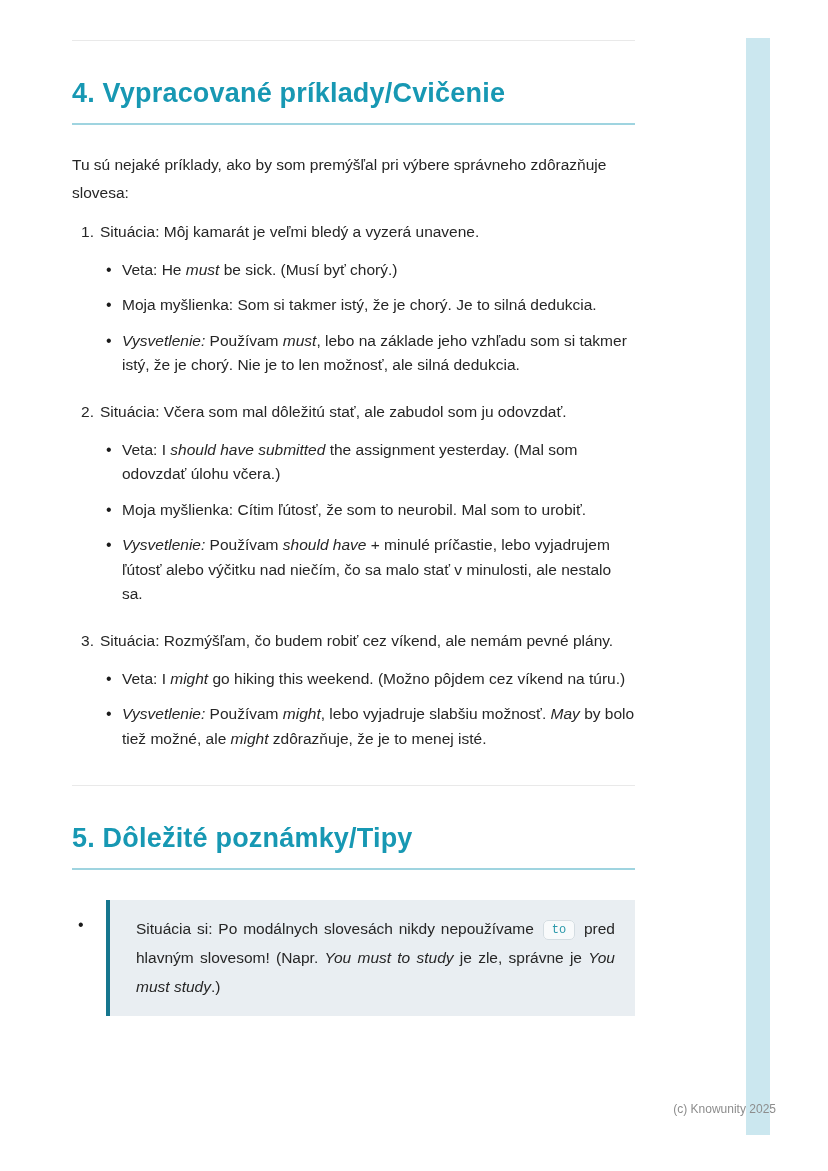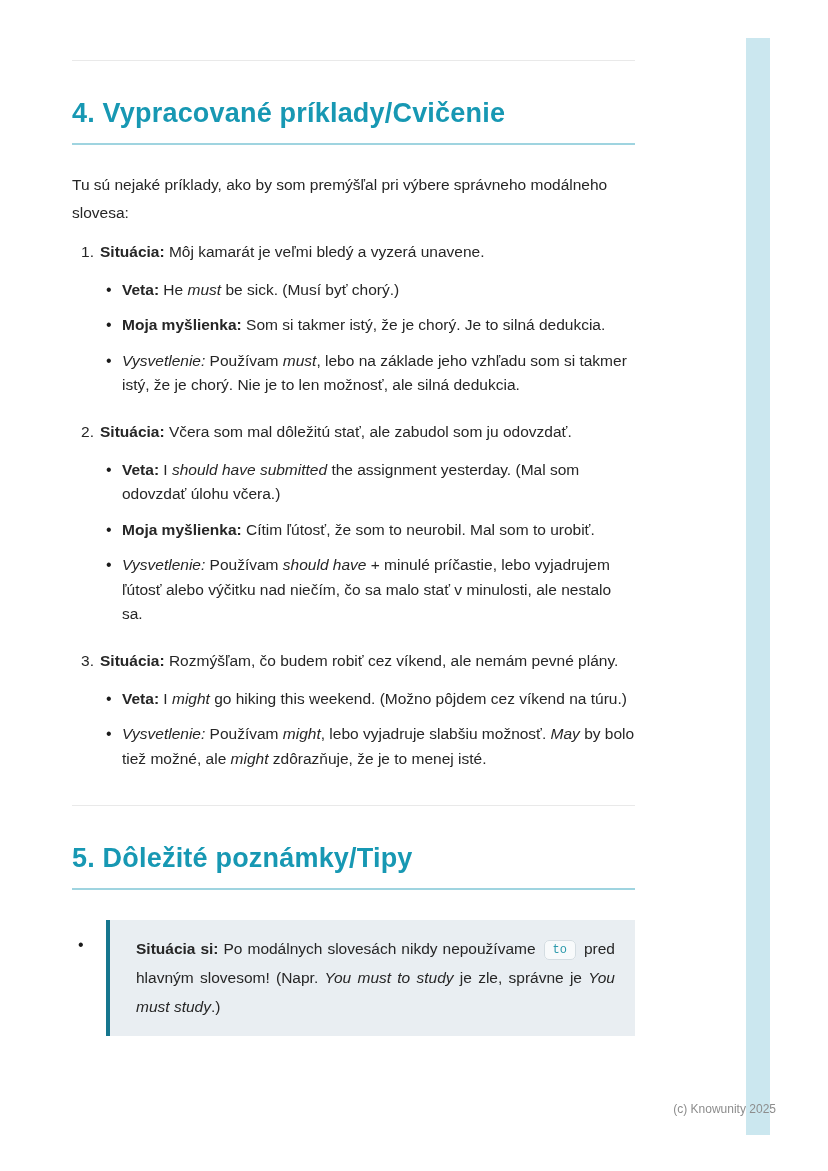--- a/index.html
+++ b/index.html
@@ -21,21 +21,20 @@
     right: 58px;
     width: 24px;
     height: 1097px;
     background: #cbe7ef;
   }
   .content {
     position: absolute;
     left: 72px;
     top: 40px;
     width: 563px;
-    margin-top: 20px;
   }
   hr.rule {
     border: none;
     border-top: 1px solid #e9e9e9;
     height: 0;
   }
   .top-rule { margin: 0; }
   .section-title {
     color: #1798b3;
     font-size: 27px;
@@ -102,21 +101,21 @@
     flex: 1;
     background: #e9eef2;
     border-left: 4px solid #16768e;
     padding: 15px 20px 15px 26px;
   }
   .callout p {
     font-size: 15.5px;
     line-height: 1.85;
     text-align: justify;
   }
-  .b { font-weight: bold; }
+  .b { font-weight: normal; }
   .i { font-style: italic; }
   code.code-badge {
     font-family: "Liberation Mono", "DejaVu Sans Mono", monospace;
     font-size: 12px;
     color: #2b99ab;
     background: #f8fafb;
     border: 1px solid #d4dde2;
     border-radius: 5px;
     padding: 2px 8px;
     margin: 0 3px;
@@ -136,21 +135,21 @@
 <body>
 
 <div class="page">
   <div class="edge-bar"></div>
 
   <div class="content">
     <hr class="rule top-rule">
 
     <h2 class="section-title">4. Vypracované príklady/Cvičenie</h2>
 
-    <p class="intro">Tu sú nejaké príklady, ako by som premýšľal pri výbere správneho modálneho slovesa:</p>
+    <p class="intro">Tu sú nejaké príklady, ako by som premýšľal pri výbere správneho zdôrazňuje slovesa:</p>
 
     <ol class="examples">
       <li class="example">
         <div class="sit">
           <span class="num">1.</span>
           <span class="sit-text"><span class="b">Situácia:</span><span> Môj kamarát je veľmi bledý a vyzerá unavene.</span></span>
         </div>
         <ul class="subs">
           <li class="sub"><span class="b">Veta:</span><span> He </span><span class="i">must</span><span> be sick. (Musí byť chorý.)</span></li>
           <li class="sub"><span class="b">Moja myšlienka:</span><span> Som si takmer istý, že je chorý. Je to silná dedukcia.</span></li>

